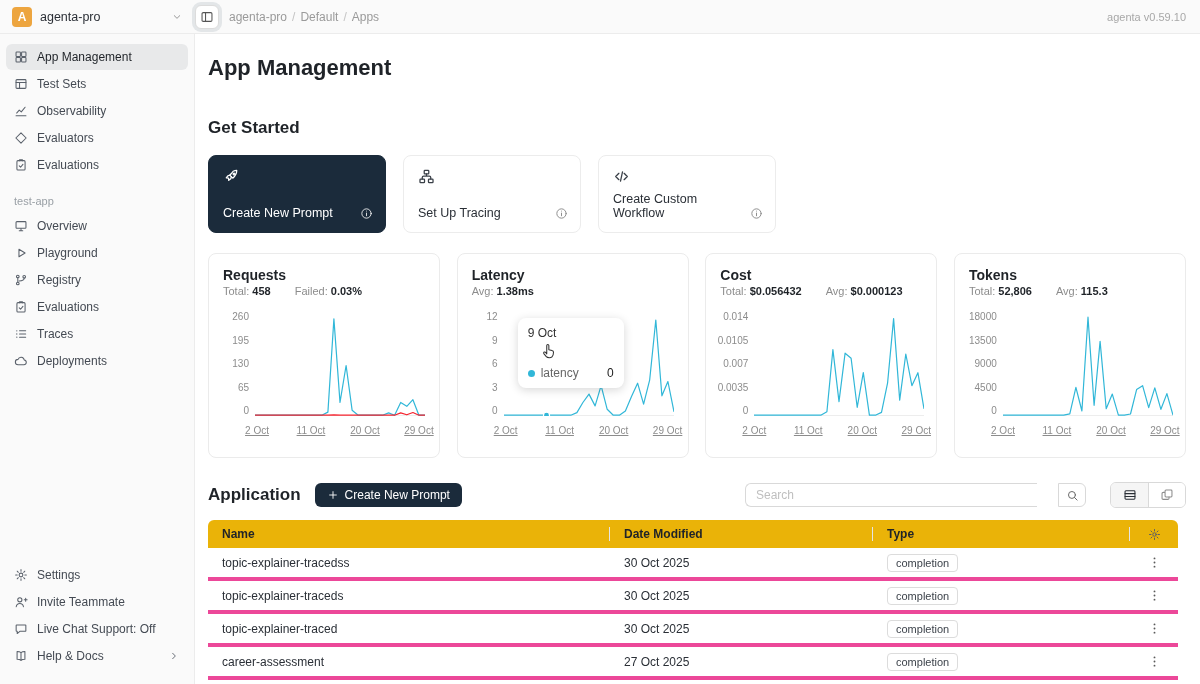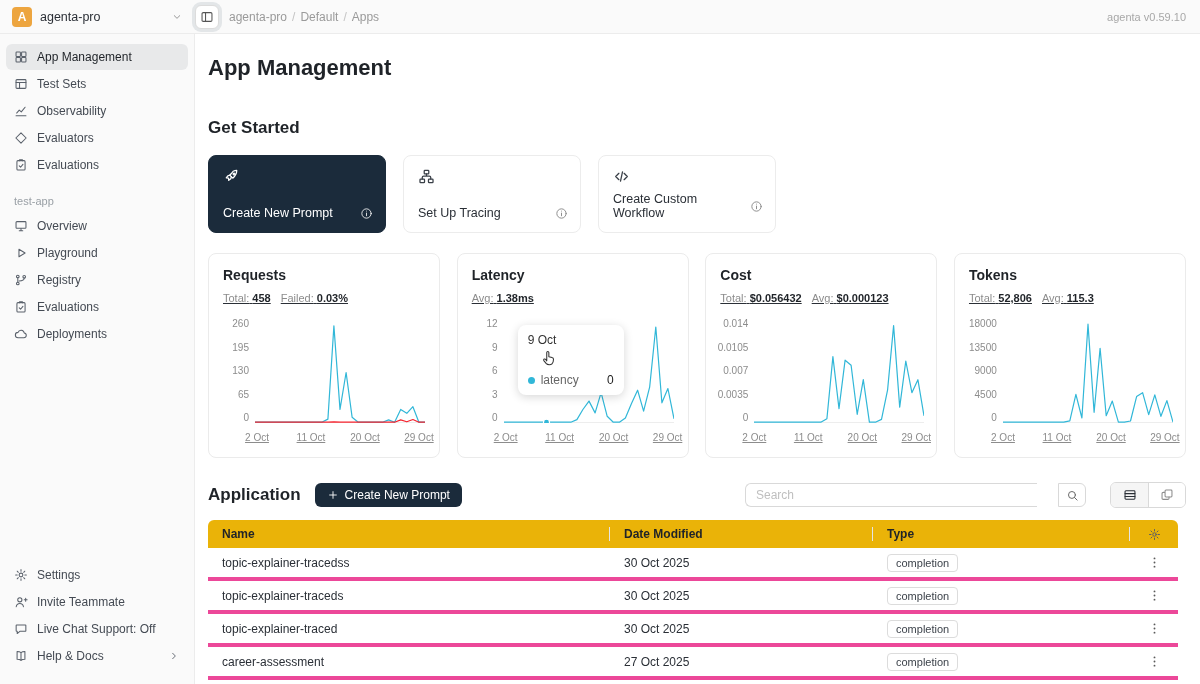--- a/index.html
+++ b/index.html
@@ -40,32 +40,32 @@
   .section-h { margin-top:36px; font-size:17px; font-weight:600; color:#1f2328; line-height:20px; }
 
   
   .gs-row { display:flex; gap:17px; margin-top:17px; }
   .gs-card { width:178px; height:78px; border-radius:8px; border:1px solid #ececec; background:#fff;
     padding:12px 12px 12px 14px; display:flex; flex-direction:column; justify-content:space-between;
     cursor:pointer; }
   .gs-card.dark { background:#1b2b3b; border-color:#1b2b3b; }
   .gs-icon { color:#3a4048; display:flex; }
   .gs-card.dark .gs-icon { color:#fff; }
-  .gs-label-row { display:flex; align-items:center; justify-content:space-between;
+  .gs-label-row { display:flex; align-items:flex-end; justify-content:space-between;
     font-size:12.5px; font-weight:500; color:#2a2f36; }
   .gs-card.dark .gs-label-row { color:#fff; }
   .gs-info { color:#8c8c8c; display:flex; }
   .gs-card.dark .gs-info { color:rgba(255,255,255,.85); }
 
   
   .charts-row { display:flex; justify-content:space-between; margin-top:20px; }
   .chart-card { width:232px; height:205px; border:1px solid #ebebeb; border-radius:8px;
     background:#fff; padding:12px 14px; position:relative; }
   .chart-title { font-size:14px; font-weight:600; color:#1f2328; line-height:18px; }
-  .chart-stats { margin-top:7px; font-size:11px; line-height:14px; display:flex; gap:10px;text-decoration:underline; }
+  .chart-stats { margin-top:0; font-size:11px; line-height:14px; display:flex; gap:24px; }
   .stat-label { color:#8c8c8c; }
   .stat-value { color:#1f2328; font-weight:600; }
   .chart-body { display:flex; margin-top:14px; position:relative; }
   .y-axis { width:34px; height:104px; display:flex; flex-direction:column; justify-content:space-between;
     align-items:flex-end; padding-right:6px; font-size:10px; color:#8c8c8c; line-height:10px; }
   .plot { flex:1; }
   .x-axis { position:relative; height:14px; margin:5px 0 0 34px; font-size:10px; color:#8c8c8c; }
   .x-tick { position:absolute; transform:translateX(-50%); white-space:nowrap;text-decoration:underline; }
 
   .chart-tooltip { position:absolute; left:46px; top:6px; width:106px; background:#fff;
@@ -208,20 +208,29 @@
         </div>
         <div class="sb-item">
           <svg width="14" height="14" viewBox="0 0 24 24" fill="none" stroke="currentColor" stroke-width="1.8" stroke-linecap="round" stroke-linejoin="round">
             <rect x="5" y="4.5" width="14" height="16" rx="1.8"></rect>
             <path d="M9.5 4.5V3h5v1.5M9 13.5l2.3 2.3 4-4.8"></path>
           </svg>
           <span>Evaluations</span>
         </div>
         <div class="sb-item">
           <svg width="14" height="14" viewBox="0 0 24 24" fill="none" stroke="currentColor" stroke-width="1.8" stroke-linecap="round" stroke-linejoin="round">
+            <path d="M9.5 6.5H20M9.5 12H20M9.5 17.5H20"></path>
+            <circle cx="4.8" cy="6.5" r="1.1" fill="currentColor" stroke="none"></circle>
+            <circle cx="4.8" cy="12" r="1.1" fill="currentColor" stroke="none"></circle>
+            <circle cx="4.8" cy="17.5" r="1.1" fill="currentColor" stroke="none"></circle>
+          </svg>
+          <span>Traces</span>
+        </div>
+        <div class="sb-item">
+          <svg width="14" height="14" viewBox="0 0 24 24" fill="none" stroke="currentColor" stroke-width="1.8" stroke-linecap="round" stroke-linejoin="round">
             <path d="M7 18.5h9.8a4.2 4.2 0 0 0 .7-8.35A5.4 5.4 0 0 0 7 9.2a4.65 4.65 0 0 0 0 9.3z"></path>
           </svg>
           <span>Deployments</span>
         </div>
       </div>
     <div class="sb-bottom" id="sb-bottom">
         <div class="sb-item">
           <svg width="14" height="14" viewBox="0 0 24 24" fill="none" stroke="currentColor" stroke-width="1.8" stroke-linecap="round" stroke-linejoin="round">
             <circle cx="12" cy="12" r="3.2"></circle>
             <path d="M12 2.8v2.7M12 18.5v2.7M2.8 12h2.7M18.5 12h2.7M5.5 5.5l1.9 1.9M16.6 16.6l1.9 1.9M18.5 5.5l-1.9 1.9M7.4 16.6l-1.9 1.9"></path>

